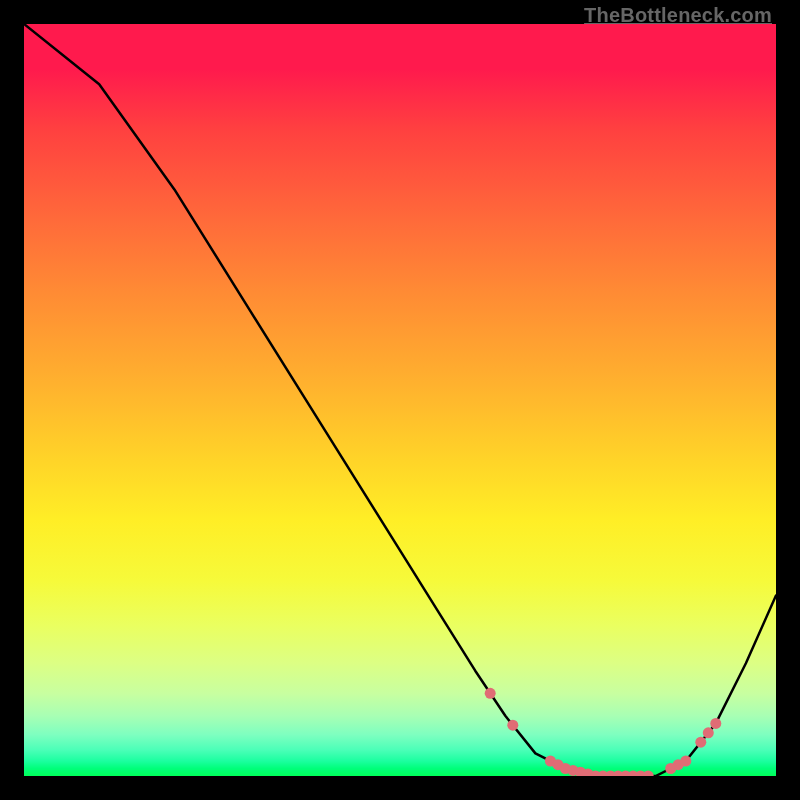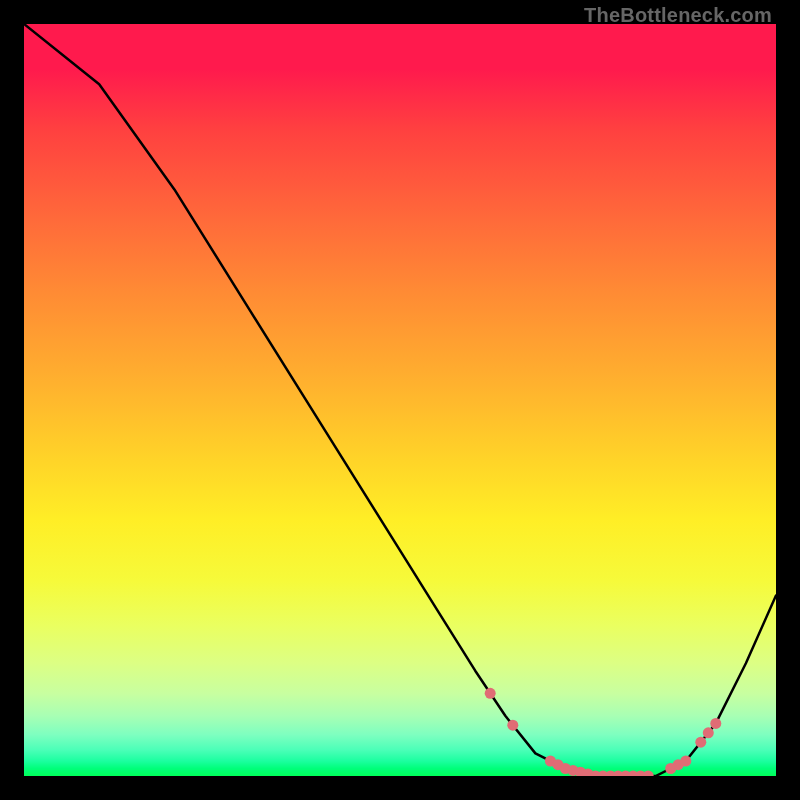--- a/index.html
+++ b/index.html
@@ -48,20 +48,21 @@
   }
   .attribution {
     position: absolute;
     top: 4px;
     right: 28px;
     color: #666;
     font-size: 20px;
     font-weight: 600;
     letter-spacing: 0.2px;
     pointer-events: none;
+    text-decoration: underline;
   }
   svg.overlay {
     position: absolute;
     left: 0;
     top: 0;
     width: 752px;
     height: 752px;
   }
   .curve {
     fill: none;

